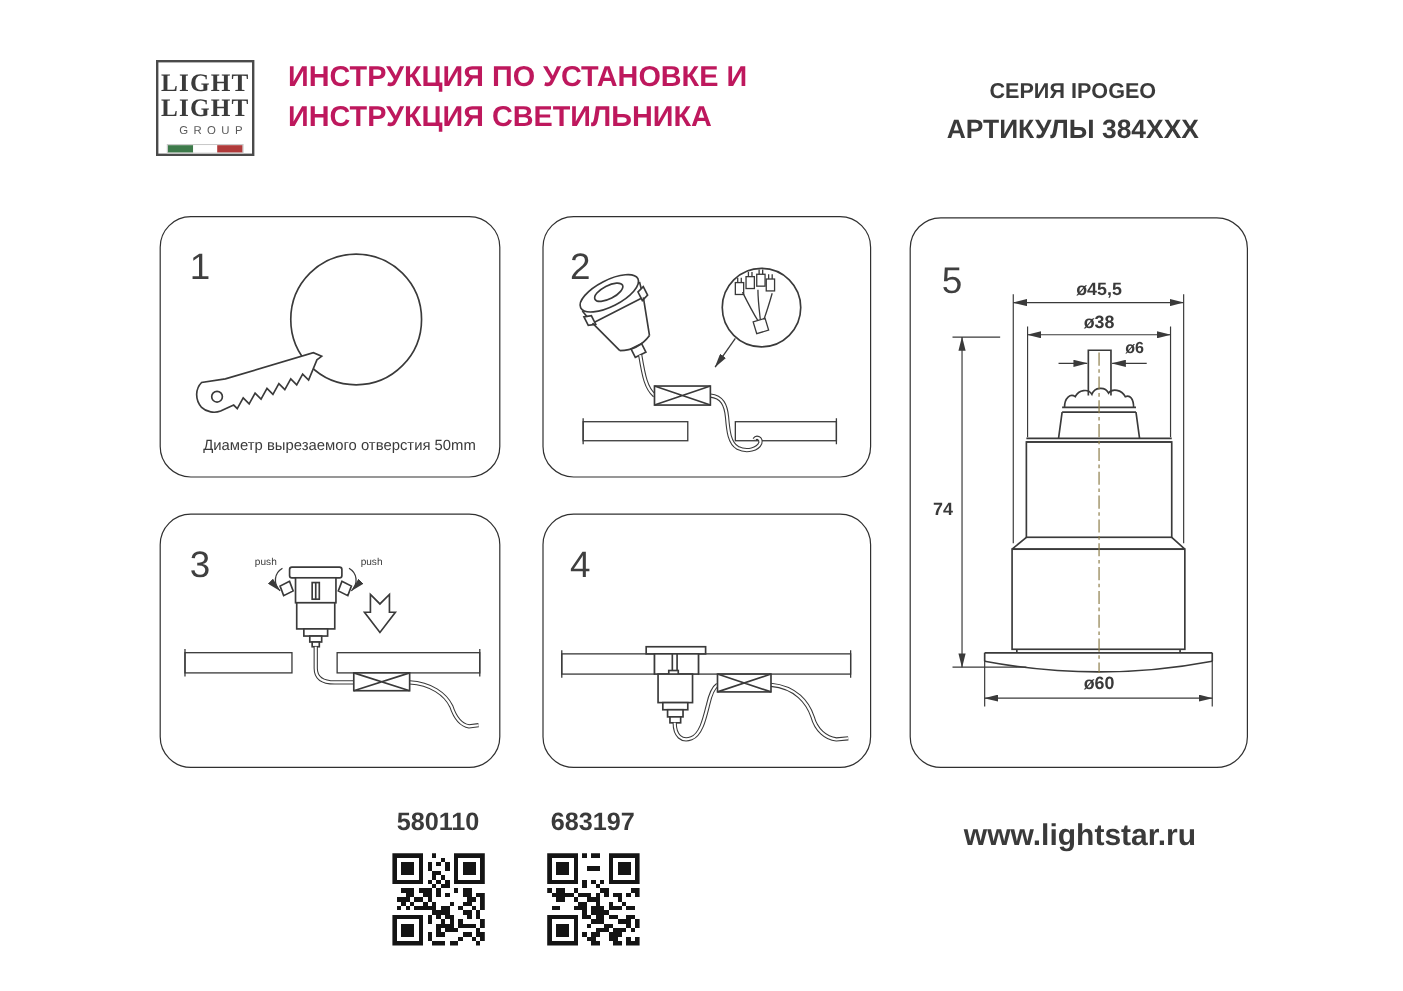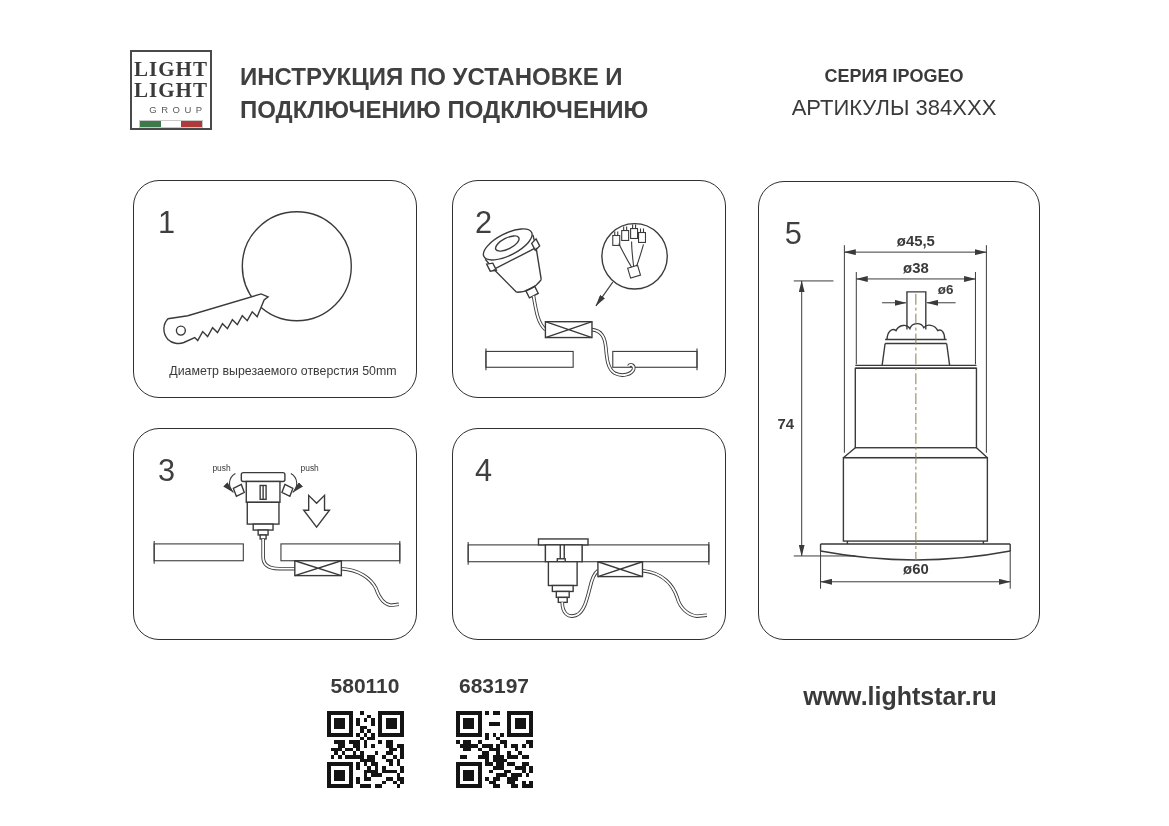--- a/index.html
+++ b/index.html
@@ -13,25 +13,25 @@
           box-sizing:border-box; text-align:center; }
   .logo-word { font-family:"Liberation Serif",serif; font-weight:700; font-size:21px;
                line-height:21px; letter-spacing:1px; color:#3a3a3a; }
   .logo-word.first { margin-top:7px; }
   .logo-group { font-size:9.5px; letter-spacing:4.5px; padding-left:14px; color:#5a5a5a;
                 margin-top:3px; }
   .logo-flag { margin:5px 7px 0 7px; height:6px; display:flex; border:1px solid #c9c9c9; }
   .logo-flag span { flex:1; height:100%; }
   .fg { background:#3d7a4a; } .fw { background:#ffffff; } .fr { background:#b03a3a; }
 
-  .title { left:240px; top:60px; width:480px; font-size:24px; font-weight:700;
-           line-height:33px; color:#404040; }
+  .title { left:240px; top:48px; width:480px; font-size:24px; font-weight:700;
+           line-height:33px; color:#be185d; }
   .series-wrap { left:764px; top:66px; width:260px; text-align:center; }
   .series  { font-size:18px; font-weight:700; }
-  .articles{ font-size:22px; font-weight:400; margin-top:8px; }
+  .articles{ font-size:22px; font-weight:700; margin-top:8px; }
 
   
   .panel { position:absolute; border:1.6px solid #303030; border-radius:26px;
            box-sizing:border-box; background:#fff; }
   .panel svg { position:absolute; left:0; top:0; width:100%; height:100%; }
   #p1 { left:133px; top:180px; width:284px; height:218px; }
   #p2 { left:452px; top:180px; width:274px; height:218px; }
   #p3 { left:133px; top:428px; width:284px; height:212px; }
   #p4 { left:452px; top:428px; width:274px; height:212px; }
   #p5 { left:758px; top:181px; width:282px; height:459px; }
@@ -77,21 +77,21 @@
   <div class="logo-group">GROUP</div>
   <div class="logo-flag">
     <span class="fg"></span>
     <span class="fw"></span>
     <span class="fr"></span>
   </div>
 </div>
 
 <div class="abs title">
   <div>ИНСТРУКЦИЯ ПО УСТАНОВКЕ И</div>
-  <div>ПОДКЛЮЧЕНИЮ ПОДКЛЮЧЕНИЮ</div>
+  <div>ИНСТРУКЦИЯ СВЕТИЛЬНИКА</div>
 </div>
 
 <div class="abs series-wrap">
   <div class="series">СЕРИЯ IPOGEO</div>
   <div class="articles">АРТИКУЛЫ 384XXX</div>
 </div>
 
 <div id="p1" class="panel">
   <svg viewBox="0 0 284 218">
     <text x="24" y="52" class="num">1</text>

